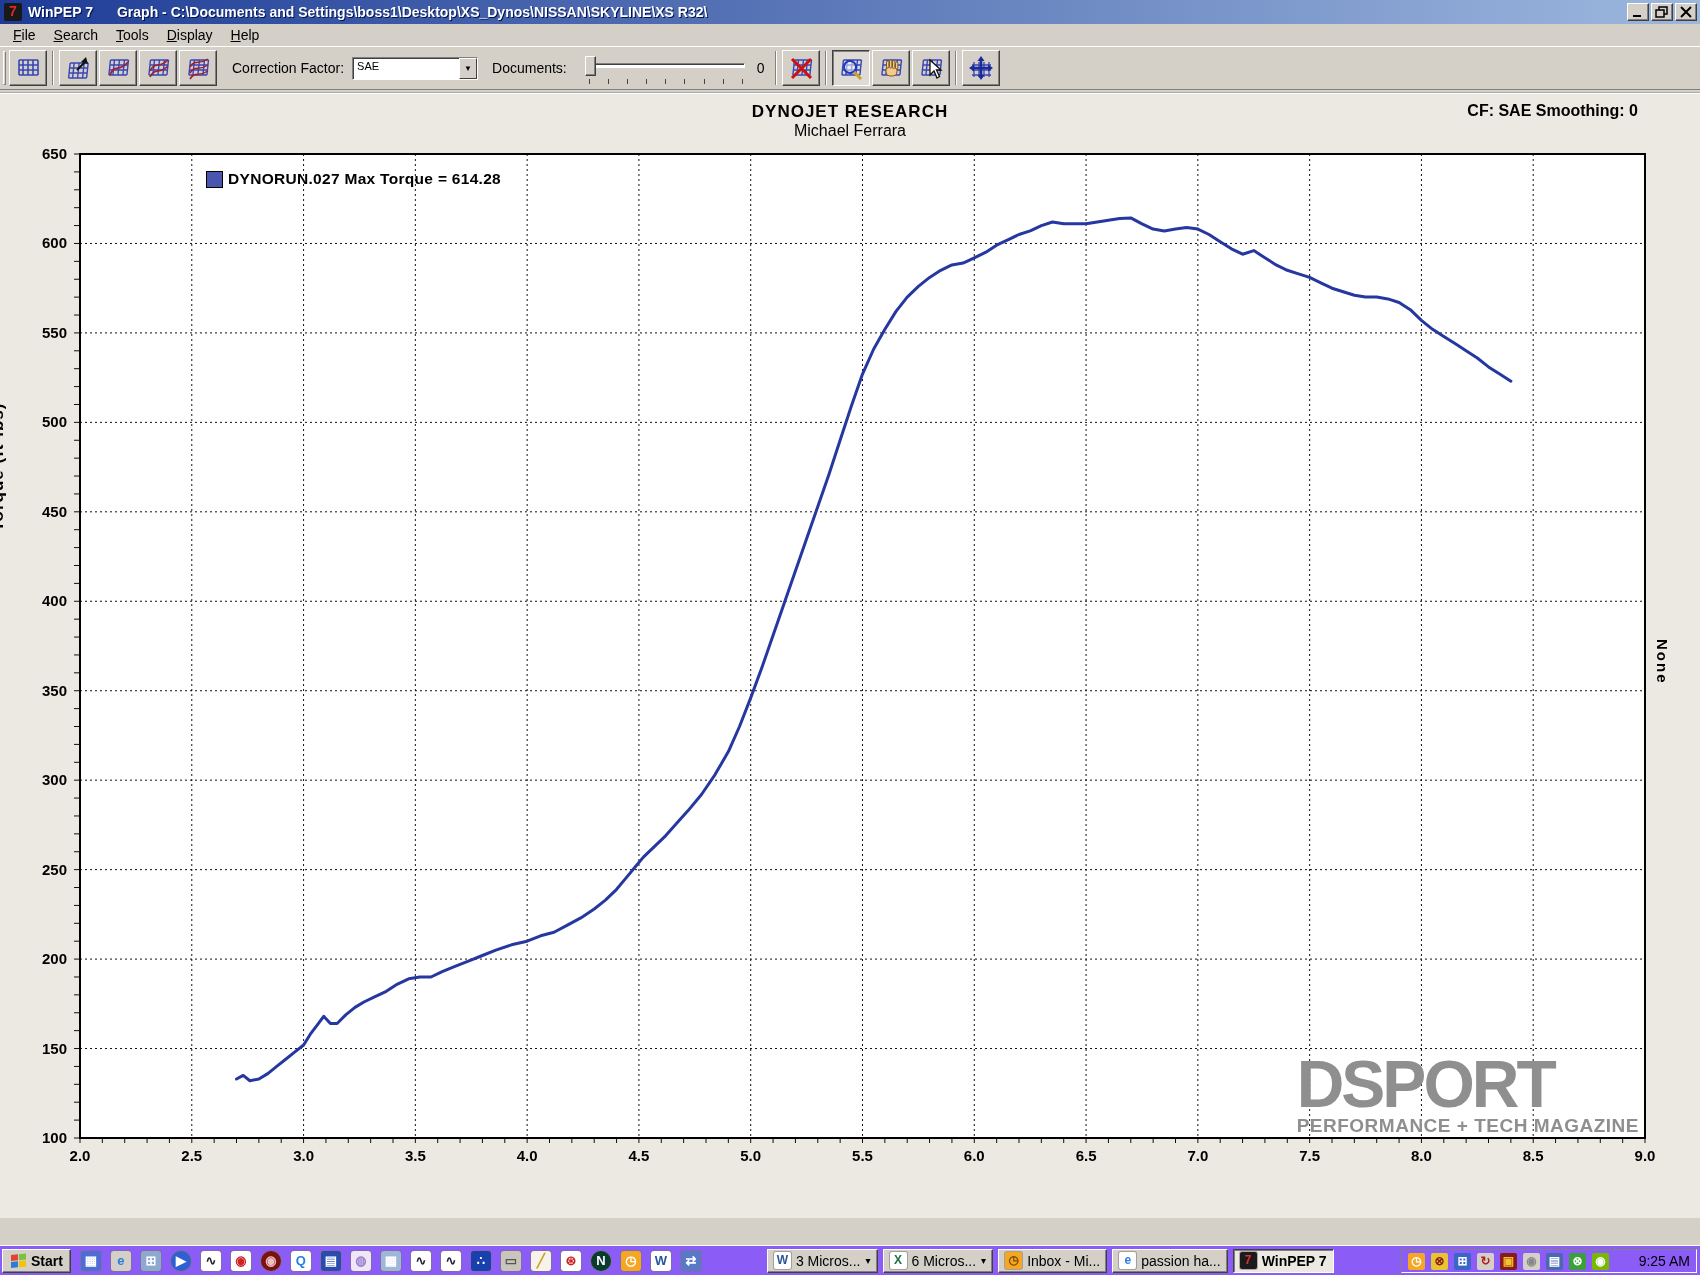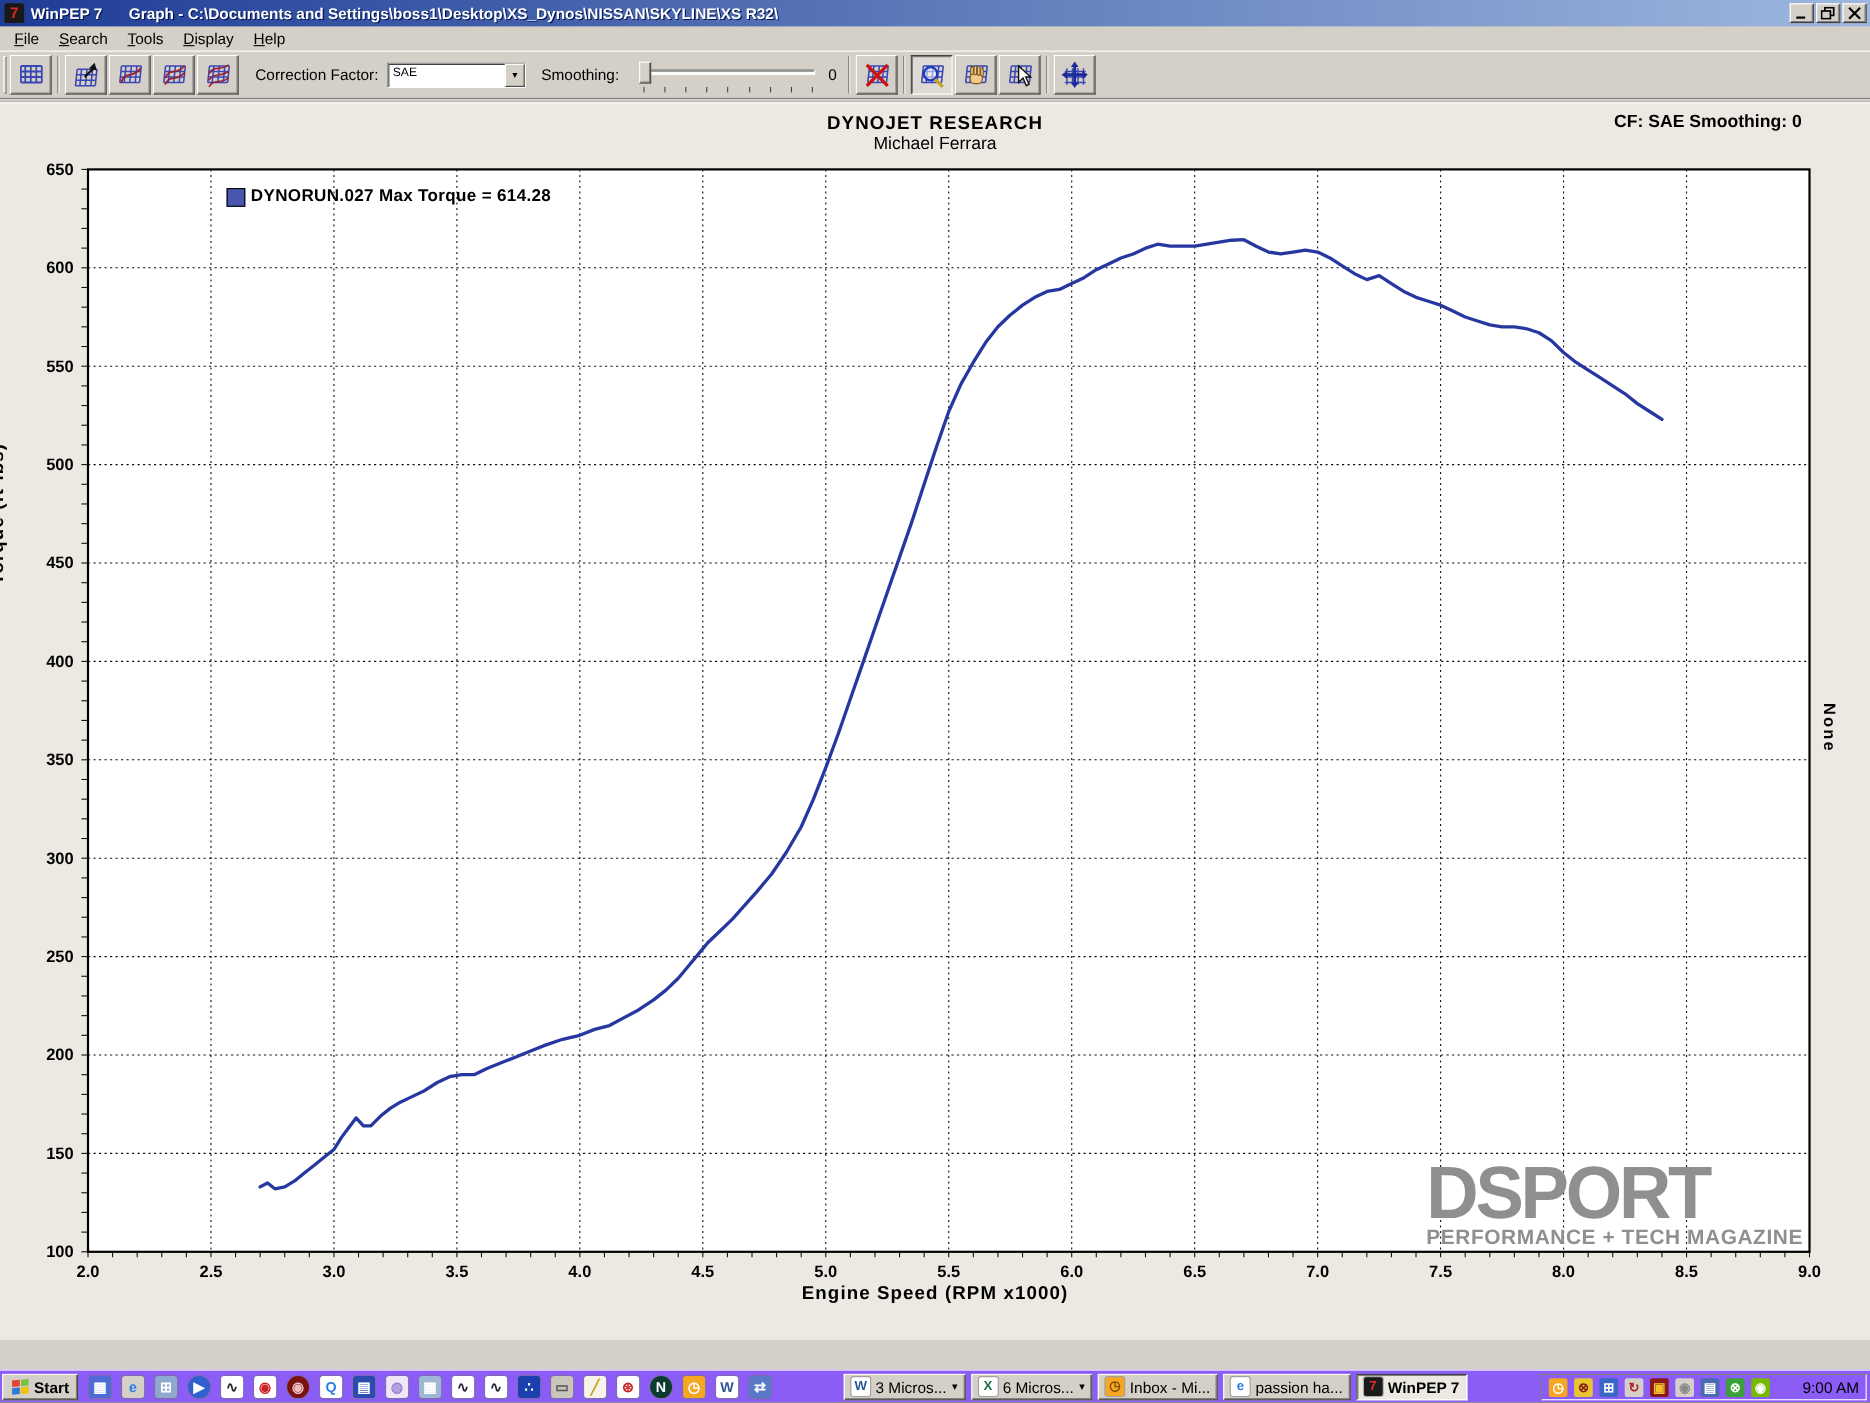--- a/index.html
+++ b/index.html
@@ -186,21 +186,21 @@
         <path d="M5 24 C10 16 14 22 23 16" stroke="#a02030" stroke-width="1.5" fill="none"></path>
       </svg>
     </button>
     <span class="tlabel">Correction Factor:</span>
     <div class="combo">
       <span class="combo-field">SAE</span>
       <span class="combo-btn">
           <span>▼</span>
         </span>
     </div>
-    <span class="tlabel">Smoothing:</span>
+    <span class="tlabel">Documents:</span>
     <div class="slider">
       <div class="track"></div>
       <div class="thumb"></div>
       <div class="ticks">
         <i></i>
           <i></i>
           <i></i>
           <i></i>
           <i></i>
           <i></i>
@@ -455,21 +455,20 @@
         <span class="legend-swatch" style="background: rgb(74, 85, 176);"></span>
         <span class="legend-label">DYNORUN.027 Max Torque = 614.28</span>
       </div>
       <div class="watermark">
         <div class="wm1" style="color: rgb(143, 143, 143);">DSPORT</div>
         <div class="wm2" style="color: rgb(143, 143, 143);">PERFORMANCE + TECH MAGAZINE</div>
       </div>
     </div>
 
     <div class="ylab">Torque (ft-lbs)</div>
-    <div class="xlab">Engine Speed (RPM x1000)</div>
     <div class="rlab">None</div>
   </div>
 
 
   <div class="taskbar">
     <button class="startbtn">
       <svg width="17" height="16">
         <g transform="skewY(-5)">
           <rect x="1" y="2" width="7" height="6" fill="#e34234"></rect>
           <rect x="9" y="2" width="7" height="6" fill="#7ac142"></rect>
@@ -529,17 +528,17 @@
     <div class="tray">
       <span class="tray-ico" style="background: rgb(245, 166, 35); color: rgb(255, 255, 255);">◷</span>
         <span class="tray-ico" style="background: rgb(232, 197, 48); color: rgb(138, 26, 26);">⊗</span>
         <span class="tray-ico" style="background: rgb(58, 102, 200); color: rgb(255, 255, 255);">⊞</span>
         <span class="tray-ico" style="background: rgb(212, 208, 200); color: rgb(176, 32, 32);">↻</span>
         <span class="tray-ico" style="background: rgb(138, 26, 26); color: rgb(242, 194, 48);">▣</span>
         <span class="tray-ico" style="background: rgb(212, 208, 200); color: rgb(136, 136, 136);">◉</span>
         <span class="tray-ico" style="background: rgb(74, 106, 176); color: rgb(255, 255, 255);">▤</span>
         <span class="tray-ico" style="background: rgb(58, 160, 58); color: rgb(255, 255, 255);">⊗</span>
         <span class="tray-ico" style="background: rgb(118, 185, 0); color: rgb(255, 255, 255);">◉</span>
-        <span class="clock" style="order:99">9:00 AM</span>
+        <span class="clock" style="order:99">9:25 AM</span>
     </div>
   </div>
 
 </div>
 
 </body></html>

